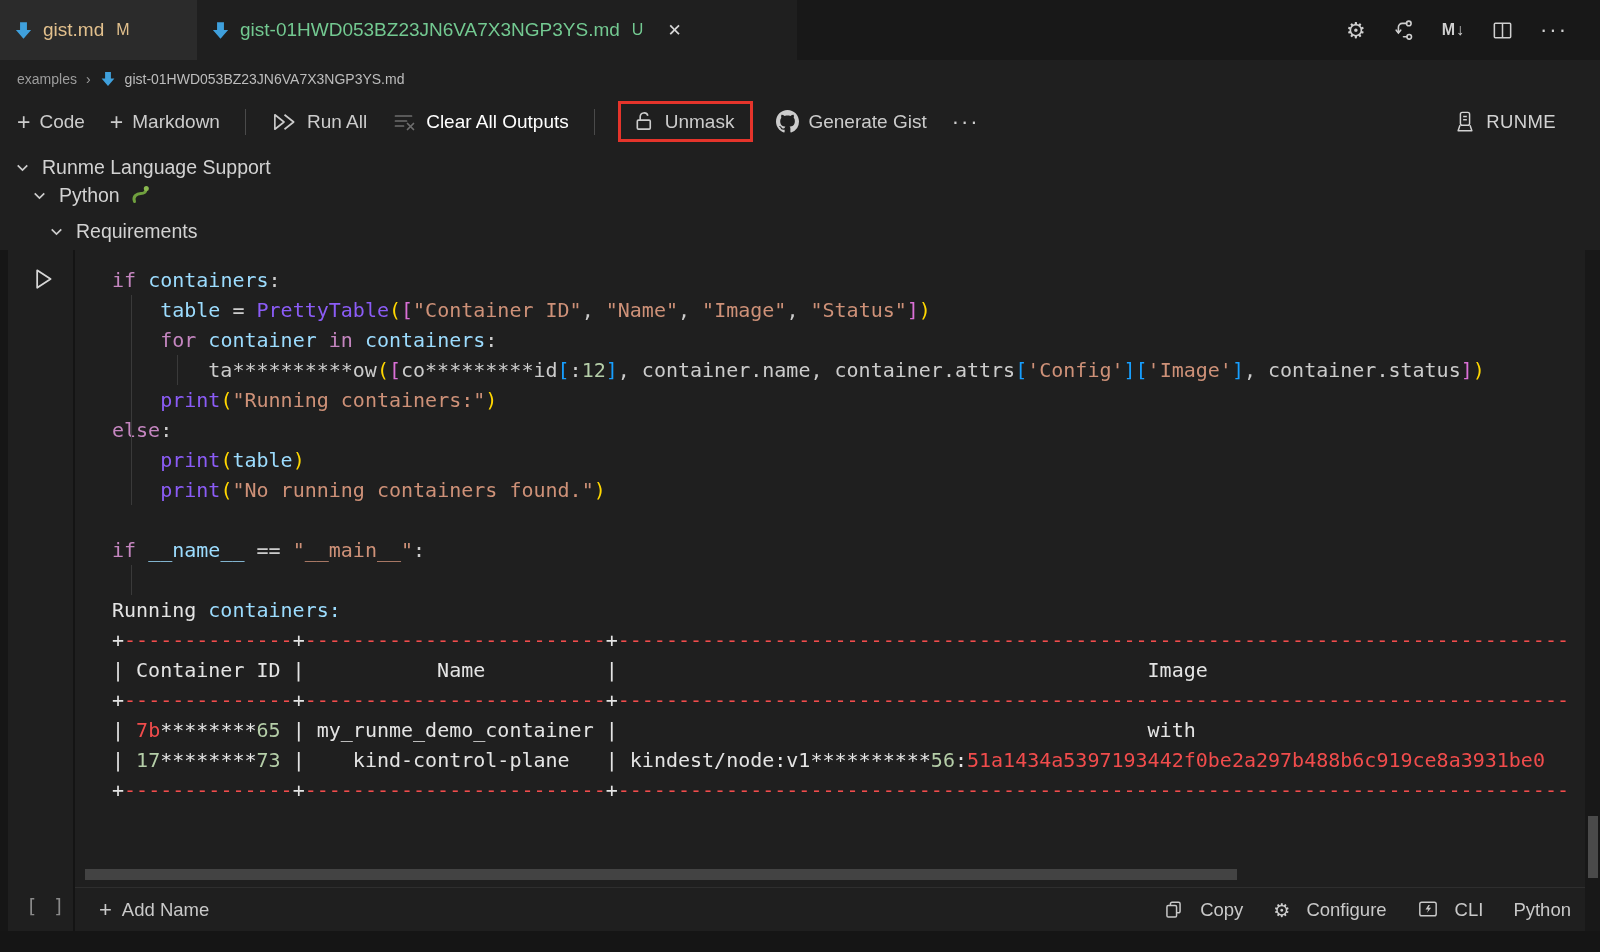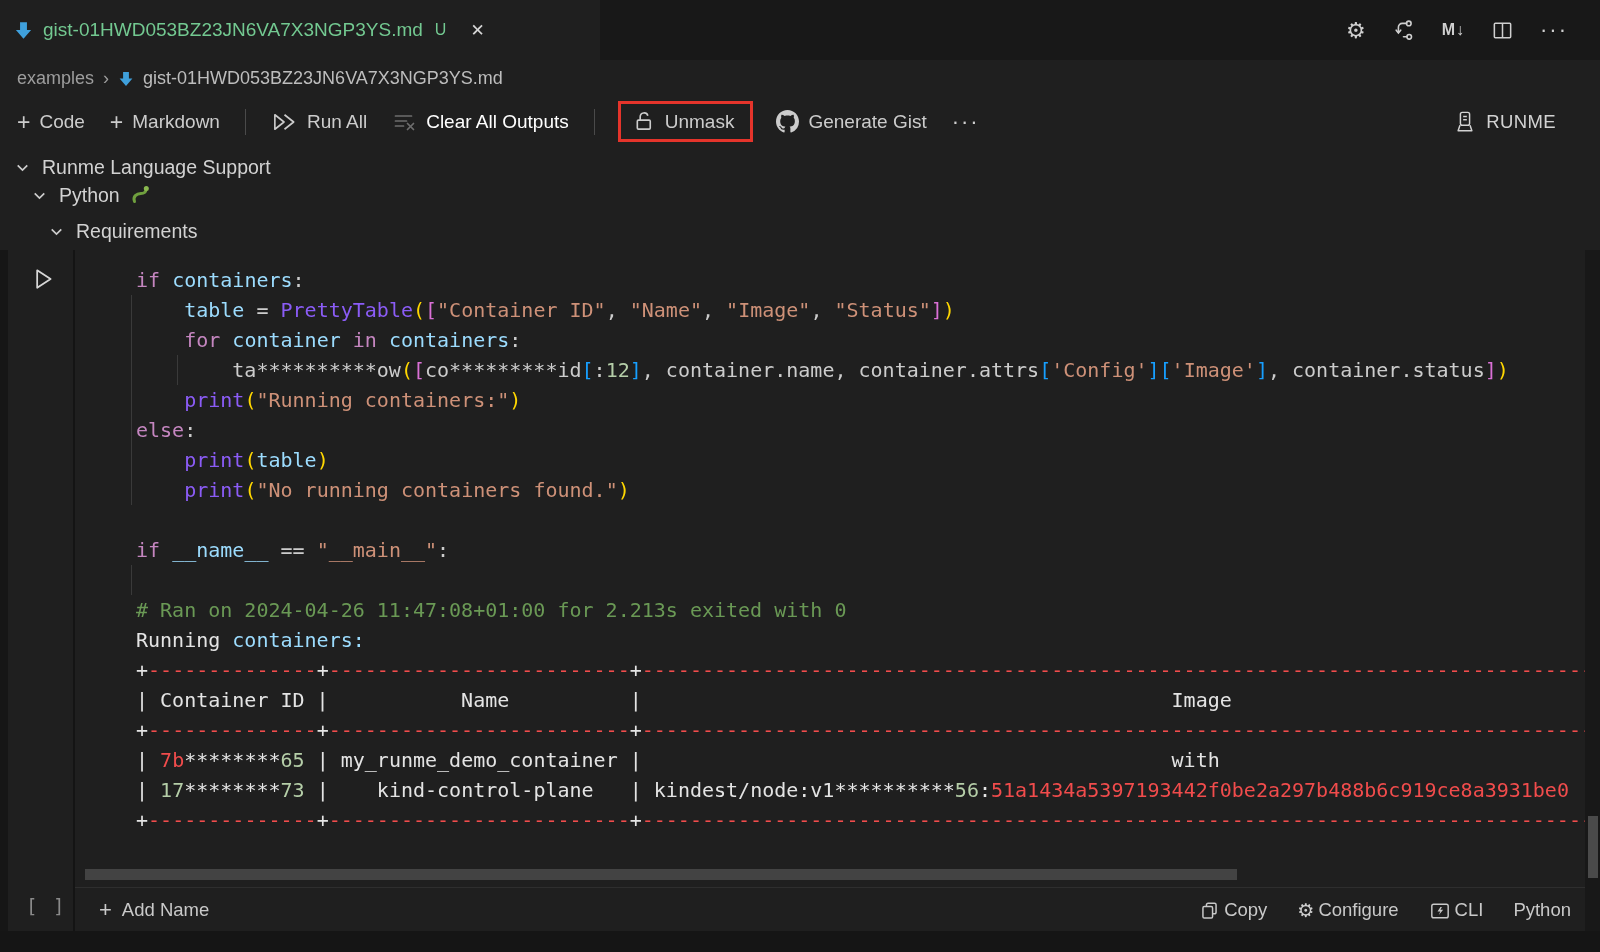--- a/index.html
+++ b/index.html
@@ -17,21 +17,21 @@
   .tab-label-unt{color:#73c991;}
   .tab-badge-unt{color:#73c991;font-size:16px;margin-left:2px;}
   .tab-close{color:#d6d6d6;font-size:17px;margin-left:14px;}
   .tab-actions{margin-left:auto;display:flex;align-items:center;gap:26px;padding-right:32px;}
   .mdown{font-weight:bold;font-size:16px;color:#cfcfcf;letter-spacing:1px;}
   .more-dots{font-size:22px;color:#cfcfcf;letter-spacing:2px;line-height:10px;}
   .gear-glyph{font-size:22px;color:#cfcfcf;font-family:"DejaVu Sans",sans-serif;}
 
   
   .breadcrumb{position:absolute;left:0;top:60px;width:1600px;height:37px;display:flex;align-items:center;
-              padding-left:17px;gap:9px;font-size:18px;color:#9d9d9d;box-sizing:border-box;}
+              padding-left:17px;gap:9px;font-size:14px;color:#9d9d9d;box-sizing:border-box;}
   .bc-file{color:#bdbdbd;}
 
   
   .nb-toolbar{position:absolute;left:0;top:97px;width:1600px;height:49px;display:flex;align-items:center;
               padding-left:17px;gap:25px;font-size:19px;box-sizing:border-box;}
   .tbtn{display:flex;align-items:center;gap:9px;color:#cccccc;background:none;border:none;font:inherit;padding:0;cursor:pointer;}
   .tbtn .plus{font-size:23px;font-weight:300;line-height:18px;color:#cccccc;}
   .tbtn.disabled{color:#ffffff;}
   .tb-divider{width:1px;height:26px;background:#4a4a4a;}
   .red-box{display:flex;align-items:center;border:3px solid #e5342b;padding:6px 16px 6px 12px;margin:0 -2px;}
@@ -41,52 +41,61 @@
   
   .outline-row{position:absolute;display:flex;align-items:center;gap:11px;height:34px;font-size:19.5px;color:#d2d2d2;}
   .o-1{left:14px;top:150px;}
   .o-2{left:31px;top:178px;}
   .o-3{left:48px;top:214px;justify-content:center;}
 
   
   .left-strip{position:absolute;left:0;top:250px;width:8px;height:702px;background:#161616;}
   .v-divider{position:absolute;left:73px;top:250px;width:2px;height:681px;background:#141414;}
   .play-btn{position:absolute;left:29px;top:265px;background:none;border:none;padding:0;cursor:pointer;}
-  .code-layer{position:absolute;left:136px;top:265px;width:1457px;height:600px;overflow:hidden;
+  .code-layer{position:absolute;left:112px;top:265px;width:1457px;height:600px;overflow:hidden;
               font-family:"DejaVu Sans Mono",monospace;font-size:20px;line-height:30px;}
   .cl{height:30px;white-space:pre;}
   .tok-kw{color:#c586c0;} .tok-var{color:#9cdcfe;} .tok-fn{color:#8b5cf6;} .tok-str{color:#ce9178;}
   .tok-num{color:#b5cea8;} .tok-cmt{color:#6a9955;} .tok-def{color:#cccccc;} .tok-wht{color:#e4e4e4;}
   .tok-gold{color:#ffd700;} .tok-pink{color:#da70d6;} .tok-blue{color:#179fff;} .tok-red{color:#f14c4c;}
   .indent-guide{position:absolute;width:1px;background:#3a3a3a;}
   .ig-1{left:131px;top:295px;height:210px;}
   .ig-2{left:177px;top:355px;height:30px;}
   .ig-3{left:131px;top:565px;height:30px;}
 
   .h-scrollbar{position:absolute;left:85px;top:869px;width:1152px;height:11px;background:#434343;}
   .right-scrollstrip{position:absolute;left:1585px;top:250px;width:15px;height:681px;background:#181818;}
   .v-thumb{position:absolute;left:3px;top:566px;width:10px;height:62px;background:#4a4a4a;}
 
   
   .cell-statusbar{position:absolute;left:75px;top:887px;width:1510px;height:44px;border-top:1px solid #2e2e2e;
                   display:flex;align-items:center;padding:0 14px 0 24px;box-sizing:border-box;font-size:18.5px;}
   .sb-left{display:flex;align-items:center;gap:10px;color:#c9c9c9;background:none;border:none;font:inherit;padding:0;cursor:pointer;}
   .sb-left .plus{font-size:22px;font-weight:300;color:#c9c9c9;}
   .sb-right{margin-left:auto;display:flex;align-items:center;gap:30px;}
-  .sb-item{display:flex;align-items:flex-end;gap:4px;color:#c9c9c9;background:none;border:none;font:inherit;padding:0;cursor:pointer;}
+  .sb-item{display:flex;align-items:flex-start;gap:16px;color:#c9c9c9;background:none;border:none;font:inherit;padding:0;cursor:pointer;}
   .bracket-indicator{position:absolute;left:26px;top:895px;font-family:"DejaVu Sans Mono",monospace;
                      font-size:19px;color:#8a8a8a;letter-spacing:2px;}
   .bottom-strip{position:absolute;left:0;top:931px;width:1600px;height:21px;background:#151515;}
 </style>
 </head>
 <body>
 
 <div class="screen">
 
   <div class="tabbar">
+    <div class="tab tab-1">
+      <span>
+        <svg width="19" height="19" viewBox="0 0 16 16">
+            <path d="M8 15 L1.6 7.6 H5.1 V1 H10.9 V7.6 H14.4 Z" fill="#3fa0dc"></path>
+          </svg>
+      </span>
+      <span class="tab-label-mod">gist.md</span>
+      <span class="tab-badge-mod">M</span>
+    </div>
     <div class="tab tab-2">
       <span>
         <svg width="19" height="19" viewBox="0 0 16 16">
             <path d="M8 15 L1.6 7.6 H5.1 V1 H10.9 V7.6 H14.4 Z" fill="#3fa0dc"></path>
           </svg>
       </span>
       <span class="tab-label-unt">gist-01HWD053BZ23JN6VA7X3NGP3YS.md</span>
       <span class="tab-badge-unt">U</span>
       <span class="tab-close">✕</span>
     </div>
@@ -232,21 +241,20 @@
       <div class="cl"><span class="tok-def">    </span><span class="tok-var">table</span><span class="tok-def"> </span><span class="tok-def">=</span><span class="tok-def"> </span><span class="tok-fn">PrettyTable</span><span class="tok-gold">(</span><span class="tok-pink">[</span><span class="tok-str">"Container ID"</span><span class="tok-def">, </span><span class="tok-str">"Name"</span><span class="tok-def">, </span><span class="tok-str">"Image"</span><span class="tok-def">, </span><span class="tok-str">"Status"</span><span class="tok-pink">]</span><span class="tok-gold">)</span></div>
       <div class="cl"><span class="tok-def">    </span><span class="tok-kw">for</span><span class="tok-def"> </span><span class="tok-var">container</span><span class="tok-def"> </span><span class="tok-kw">in</span><span class="tok-def"> </span><span class="tok-var">containers</span><span class="tok-def">:</span></div>
       <div class="cl"><span class="tok-def">        </span><span class="tok-def">ta**********ow</span><span class="tok-gold">(</span><span class="tok-pink">[</span><span class="tok-def">co*********id</span><span class="tok-blue">[</span><span class="tok-def">:</span><span class="tok-num">12</span><span class="tok-blue">]</span><span class="tok-def">, container.name, container.attrs</span><span class="tok-blue">[</span><span class="tok-str">'Config'</span><span class="tok-blue">]</span><span class="tok-blue">[</span><span class="tok-str">'Image'</span><span class="tok-blue">]</span><span class="tok-def">, container.status</span><span class="tok-pink">]</span><span class="tok-gold">)</span></div>
       <div class="cl"><span class="tok-def">    </span><span class="tok-fn">print</span><span class="tok-gold">(</span><span class="tok-str">"Running containers:"</span><span class="tok-gold">)</span></div>
       <div class="cl"><span class="tok-kw">else</span><span class="tok-def">:</span></div>
       <div class="cl"><span class="tok-def">    </span><span class="tok-fn">print</span><span class="tok-gold">(</span><span class="tok-var">table</span><span class="tok-gold">)</span></div>
       <div class="cl"><span class="tok-def">    </span><span class="tok-fn">print</span><span class="tok-gold">(</span><span class="tok-str">"No running containers found."</span><span class="tok-gold">)</span></div>
       <div class="cl"></div>
       <div class="cl"><span class="tok-kw">if</span><span class="tok-def"> </span><span class="tok-var">__name__</span><span class="tok-def"> </span><span class="tok-def">==</span><span class="tok-def"> </span><span class="tok-str">"__main__"</span><span class="tok-def">:</span></div>
       <div class="cl"></div>
-      <div class="cl"><span class="tok-cmt"># Ran on 2024-04-26 11:47:08+01:00 for 2.213s exited with 0</span></div>
       <div class="cl"><span class="tok-wht">Running </span><span class="tok-var">containers:</span></div>
       <div class="cl"><span class="tok-wht">+</span><span class="tok-red">--------------</span><span class="tok-wht">+</span><span class="tok-red">-------------------------</span><span class="tok-wht">+</span><span class="tok-red">----------------------------------------------------------------------------------------------------------</span></div>
       <div class="cl"><span class="tok-wht">| Container ID |           Name          |</span><span class="tok-def">                                            </span><span class="tok-wht">Image</span></div>
       <div class="cl"><span class="tok-wht">+</span><span class="tok-red">--------------</span><span class="tok-wht">+</span><span class="tok-red">-------------------------</span><span class="tok-wht">+</span><span class="tok-red">----------------------------------------------------------------------------------------------------------</span></div>
       <div class="cl"><span class="tok-wht">| </span><span class="tok-red">7b</span><span class="tok-wht">********</span><span class="tok-num">65</span><span class="tok-wht"> | my_runme_demo_container |</span><span class="tok-def">                                            </span><span class="tok-wht">with</span></div>
       <div class="cl"><span class="tok-wht">| </span><span class="tok-num">17</span><span class="tok-wht">********</span><span class="tok-num">73</span><span class="tok-wht"> |    kind-control-plane   | kindest/node:v1</span><span class="tok-wht">**********</span><span class="tok-num">56</span><span class="tok-wht">:</span><span class="tok-red">51a1434a5397193442f0be2a297b488b6c919ce8a3931be0</span></div>
       <div class="cl"><span class="tok-wht">+</span><span class="tok-red">--------------</span><span class="tok-wht">+</span><span class="tok-red">-------------------------</span><span class="tok-wht">+</span><span class="tok-red">----------------------------------------------------------------------------------------------------------</span></div>
     </div>
   <div class="indent-guide ig-1"></div>
   <div class="indent-guide ig-2"></div>

